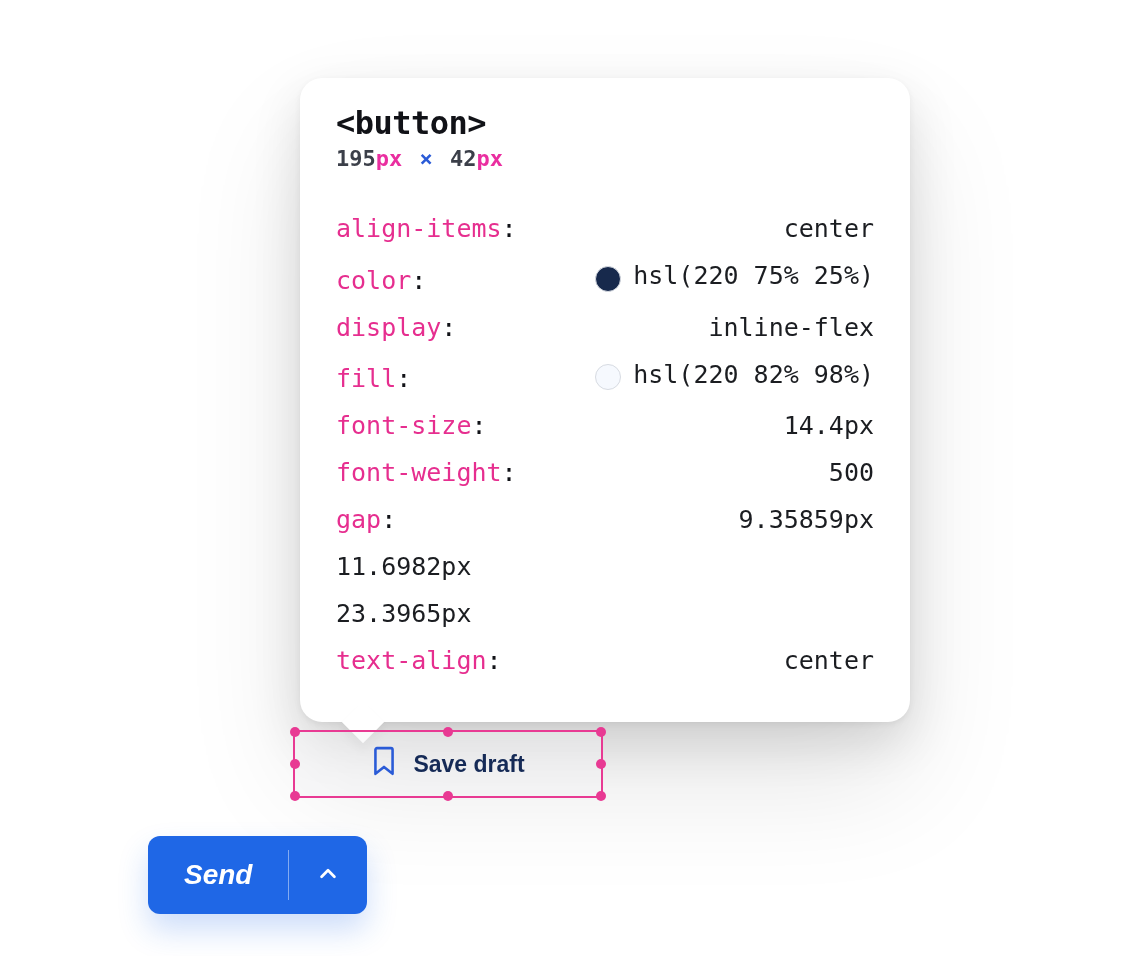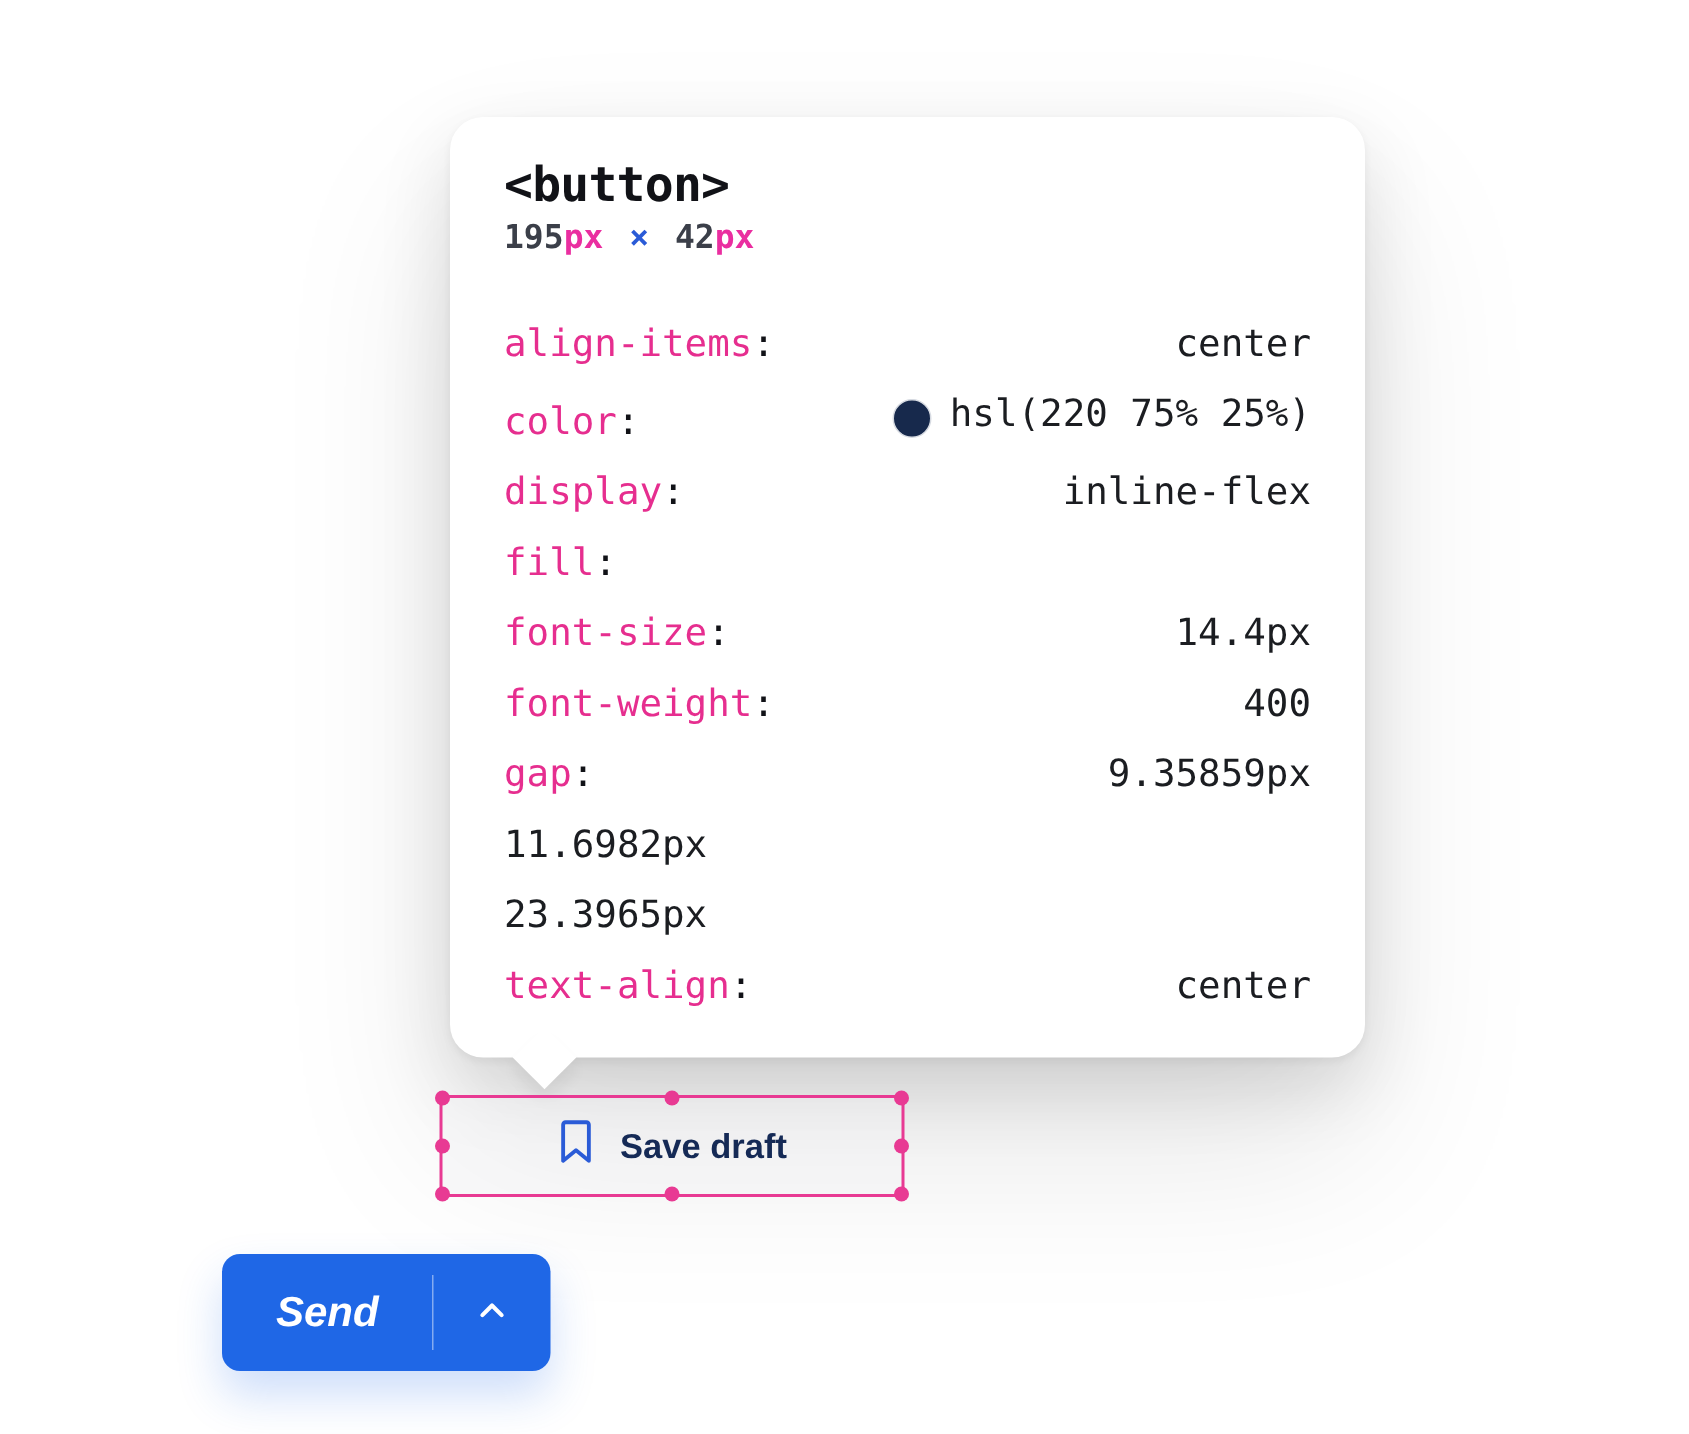--- a/index.html
+++ b/index.html
@@ -20,21 +20,21 @@
     position: absolute;
     left: 300px;
     top: 78px;
     width: 610px;
     background: #ffffff;
     border-radius: 22px;
     box-shadow:
       0 2px 6px rgba(0,0,0,0.06),
       0 20px 50px rgba(0,0,0,0.12),
       0 60px 120px rgba(0,0,0,0.10);
-    padding: 26px 36px 25px 36px;
+    padding: 26px 36px 38px 36px;
   }
   .inspector::after {
     content: "";
     position: absolute;
     left: 48px;
     bottom: -15px;
     width: 30px;
     height: 30px;
     background: #ffffff;
     transform: rotate(45deg);
@@ -207,31 +207,35 @@
         </span>
       </div>
       <div class="prop-row">
         <span class="prop-key">display<span class="colon">:</span></span>
         <span class="prop-val">
           <span>inline-flex</span>
         </span>
       </div>
       <div class="prop-row">
         <span class="prop-key">fill<span class="colon">:</span></span>
+        <span class="prop-val">
+          <span class="swatch" style="background: rgb(246, 249, 254);"></span>
+          <span>hsl(220 82% 98%)</span>
+        </span>
       </div>
       <div class="prop-row">
         <span class="prop-key">font-size<span class="colon">:</span></span>
         <span class="prop-val">
           <span>14.4px</span>
         </span>
       </div>
       <div class="prop-row">
         <span class="prop-key">font-weight<span class="colon">:</span></span>
         <span class="prop-val">
-          <span>400</span>
+          <span>500</span>
         </span>
       </div>
       <div class="prop-row">
         <span class="prop-key">gap<span class="colon">:</span></span>
         <span class="prop-val">
           <span>9.35859px</span>
         </span>
       </div>
       <div class="prop-row">
         <span class="prop-val multiline">

